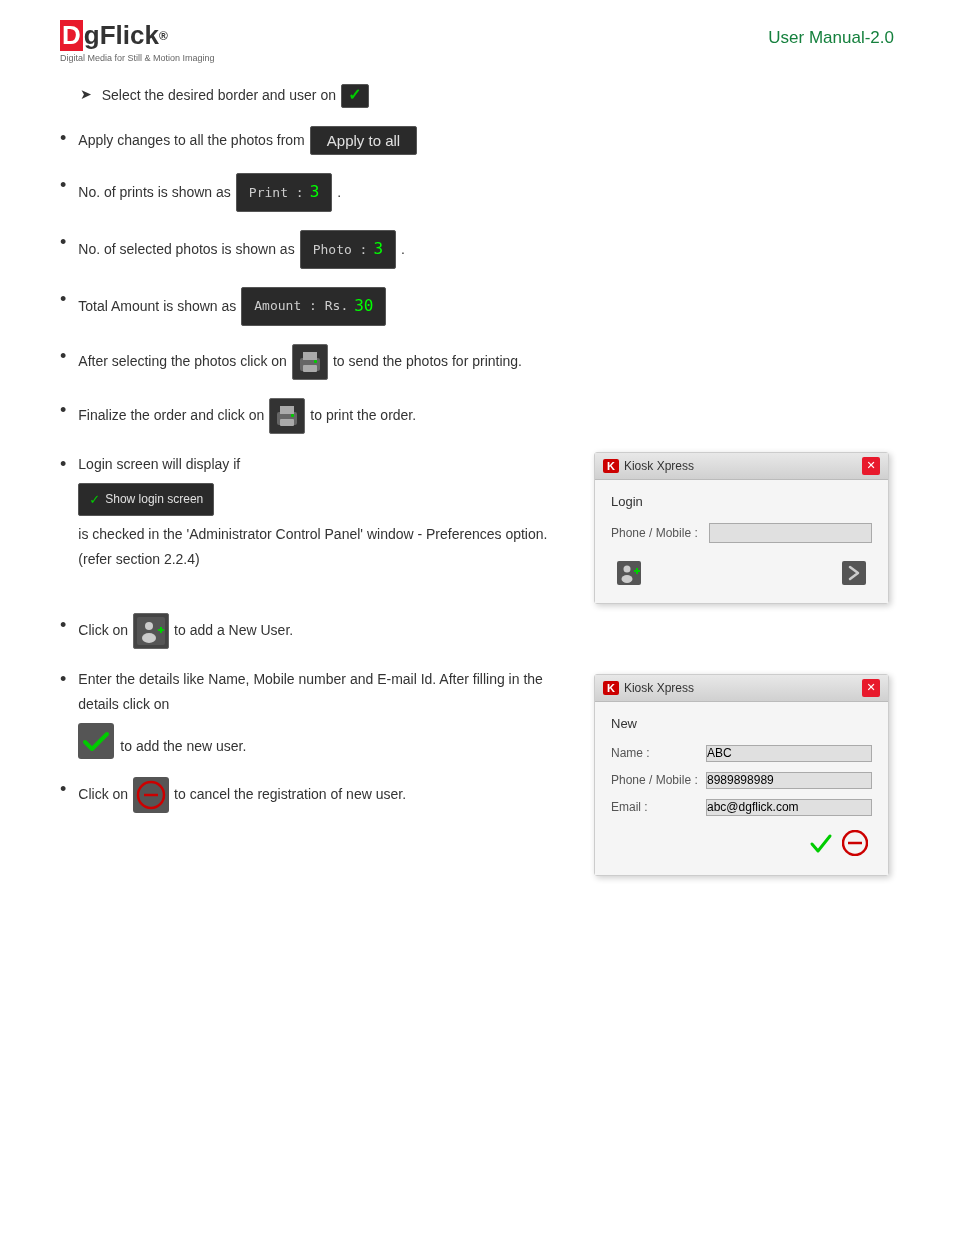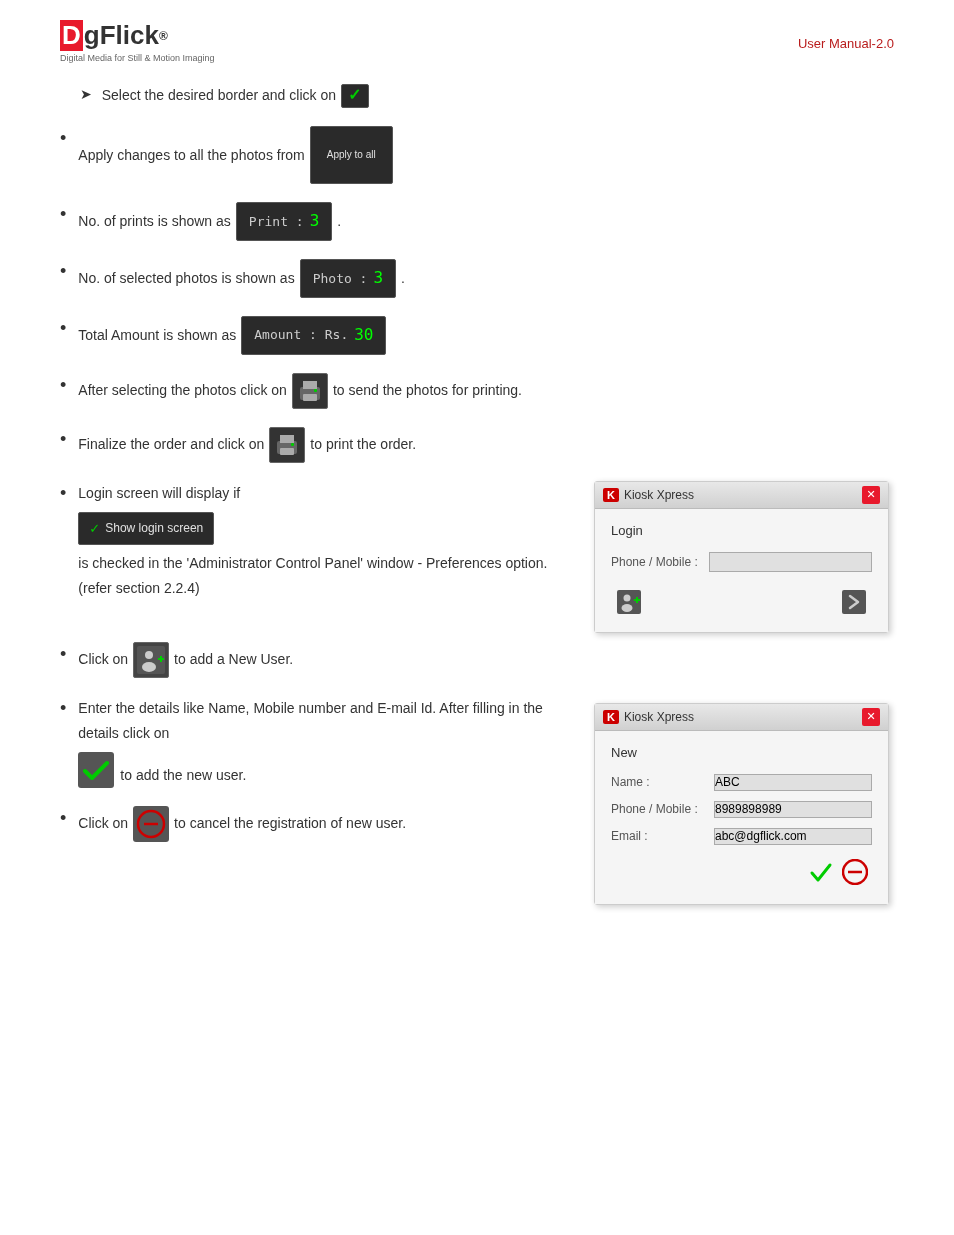--- a/index.html
+++ b/index.html
@@ -41,23 +41,23 @@
     }
     .logo-g { color: #333; }
     .logo-flick { color: #333; }
     .logo-reg { font-size: 12px; vertical-align: super; }
     .logo-sub {
       font-size: 9px;
       color: #666;
       margin-top: 2px;
     }
     .manual-title {
-      font-size: 13px;
-      color: #b91c1c;
-      margin-top: 16px;
+      font-size: 17px;
+      color: #15803d;
+      margin-top: 8px;
     }
     .content { margin-top: 10px; }
     .bullet-item {
       display: flex;
       align-items: flex-start;
       margin-bottom: 18px;
     }
     .bullet-item .bullet {
       font-size: 18px;
       margin-right: 12px;
@@ -103,22 +103,22 @@
     }
     .btn-dark-val {
       color: #00ff00;
       font-family: monospace;
       font-size: 16px;
     }
     .btn-apply {
       background: #2a2a2a;
       color: #e0e0e0;
       border: 1px solid #555;
-      padding: 19px 16px;
-      font-size: 10px;
+      padding: 0 16px;
+      font-size: 15px;
       border-radius: 2px;
       display: inline-block;
     }
     .checkmark-btn {
       background: #2a2a2a;
       border: 1px solid #555;
       padding: 3px 6px;
       display: inline-flex;
       align-items: center;
       justify-content: center;
@@ -306,21 +306,20 @@
       border-bottom: 1px solid #bbb;
     }
     .kiosk-body2 {
       background: #f5f5f5;
       padding: 14px 16px 16px 16px;
     }
     .kiosk-field2 {
       display: flex;
       align-items: center;
       margin-bottom: 10px;
-      gap: 8px;
     }
     .kiosk-field-label2 {
       font-size: 12px;
       color: #555;
       min-width: 95px;
     }
     .kiosk-input2 {
       flex: 1;
       height: 17px;
       background: #e0e0e0;
@@ -362,21 +361,21 @@
       <div class="logo-sub">Digital Media for Still &amp; Motion Imaging</div>
     </div>
     <div class="manual-title">User Manual-2.0</div>
   </div>
 
   <div class="content">
 
     <div class="arrow-item">
       <span class="arrow">➤</span>
       <div class="item-text">
-        <span>Select the desired border and click on</span>
+        <span>Select the desired border and user on</span>
         <span class="checkmark-btn">
           <span class="check">✓</span>
         </span>
       </div>
     </div>
 
     <div class="bullet-item">
       <span class="bullet">•</span>
       <div class="item-text">
         <span>Apply changes to all the photos from</span>

